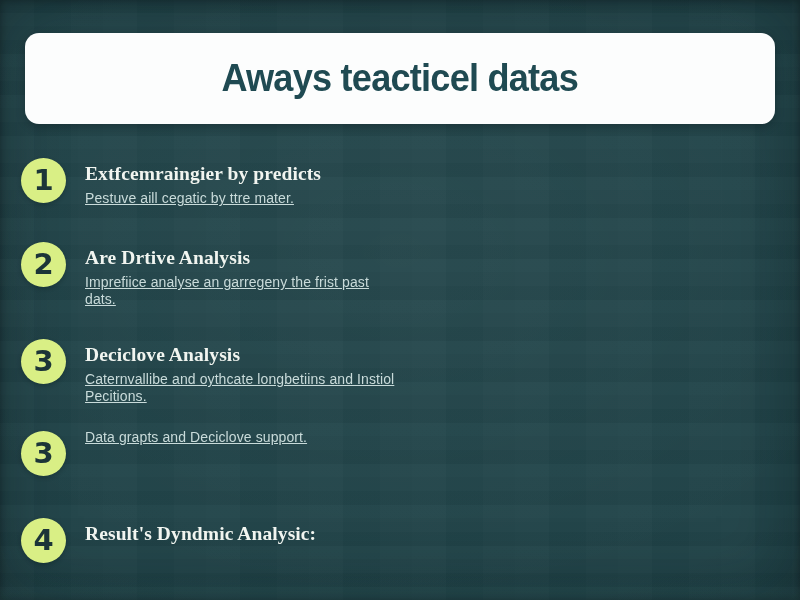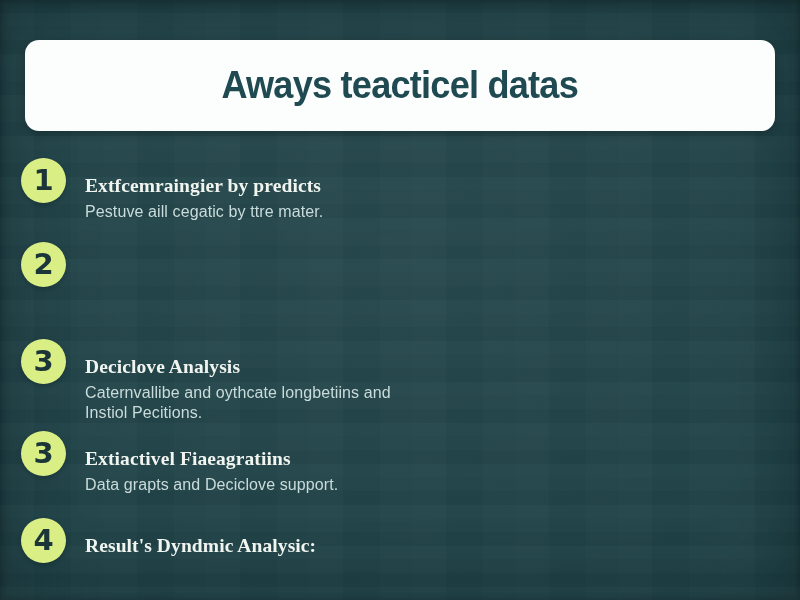--- a/index.html
+++ b/index.html
@@ -35,21 +35,21 @@
     background:
       radial-gradient(ellipse 120% 110% at 50% 42%,
         rgba(255,255,255,0.03) 0%,
         rgba(0,0,0,0) 55%,
         rgba(3,14,16,0.22) 100%),
       linear-gradient(0deg, rgba(60,120,120,0.10) 0%, rgba(0,0,0,0) 4%);
   }
   .banner {
     position: absolute;
     left: 25px;
-    top: 40px;
+    top: 33px;
     width: 750px;
     height: 91px;
     background: #fcfdfd;
     border-radius: 14px;
     display: flex;
     align-items: center;
     justify-content: center;
     box-shadow: 0 3px 8px rgba(5,18,20,0.30);
     z-index: 2;
   }
@@ -91,28 +91,29 @@
   .step-text {
     padding-top: 0;
   }
   .step-heading {
     font-family: "Liberation Serif", serif;
     font-weight: 700;
     font-size: 19.5px;
     letter-spacing: 0.1px;
     line-height: 1.2;
     color: #f1f5f0;
-    margin: 18px 0 5px 0;
+    margin: 6px 0 5px 0;
   }
   .step-desc {
     font-family: "Liberation Sans", sans-serif;
-    font-size: 16px;
+    font-size: 14px;
     line-height: 1.22;
     color: #c9dbda;
     letter-spacing: 0.1px;
+    text-decoration: underline;
   }
   .step:nth-of-type(2) .step-desc { max-width: 420px; }
   .step:nth-of-type(3) .step-desc { max-width: 300px; }
   .step:nth-of-type(4) .step-desc { max-width: 332px; }
   .step:nth-of-type(5) .step-desc { max-width: 420px; }
   .step:nth-of-type(6) .step-desc { max-width: 420px; }
   .pos-1 { top: 156px; }
   .pos-2 { top: 240px; }
   .pos-3 { top: 337px; }
   .pos-4 { top: 429px; }
@@ -134,38 +135,41 @@
     <div class="step-text">
       <div class="step-heading">Extfcemraingier by predicts</div>
       <div class="step-desc">Pestuve aill cegatic by ttre mater.</div>
     </div>
   </div>
 
   <div class="step pos-2">
     <div class="badge">
       <span>2</span>
     </div>
+    <div class="step-text">
+      <div class="step-heading">Are Drtive Analysis</div>
+      <div class="step-desc">Imprefiice analyse an garregeny the frist past dats.</div>
+    </div>
   </div>
 
   <div class="step pos-3">
     <div class="badge">
       <span>3</span>
     </div>
     <div class="step-text">
       <div class="step-heading">Deciclove Analysis</div>
       <div class="step-desc">Caternvallibe and oythcate longbetiins and Instiol Pecitions.</div>
     </div>
   </div>
 
   <div class="step pos-4">
     <div class="badge">
       <span>3</span>
     </div>
     <div class="step-text">
-      <div class="step-heading">Extiactivel Fiaeagratiins</div>
       <div class="step-desc">Data grapts and Deciclove support.</div>
     </div>
   </div>
 
   <div class="step pos-5">
     <div class="badge">
       <span>4</span>
     </div>
     <div class="step-text">
       <div class="step-heading">Result's Dyndmic Analysic:</div>

